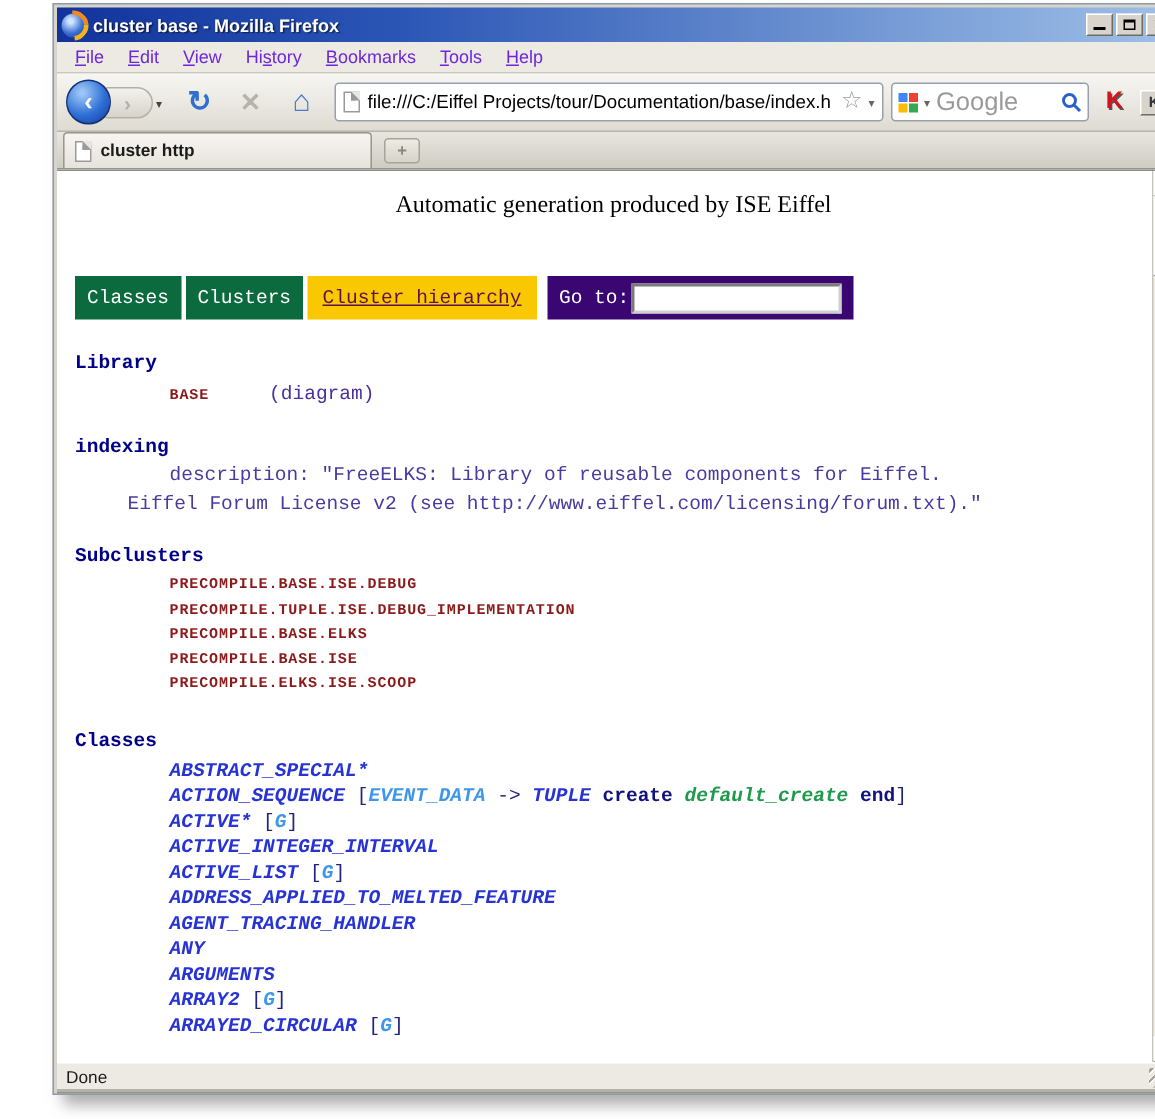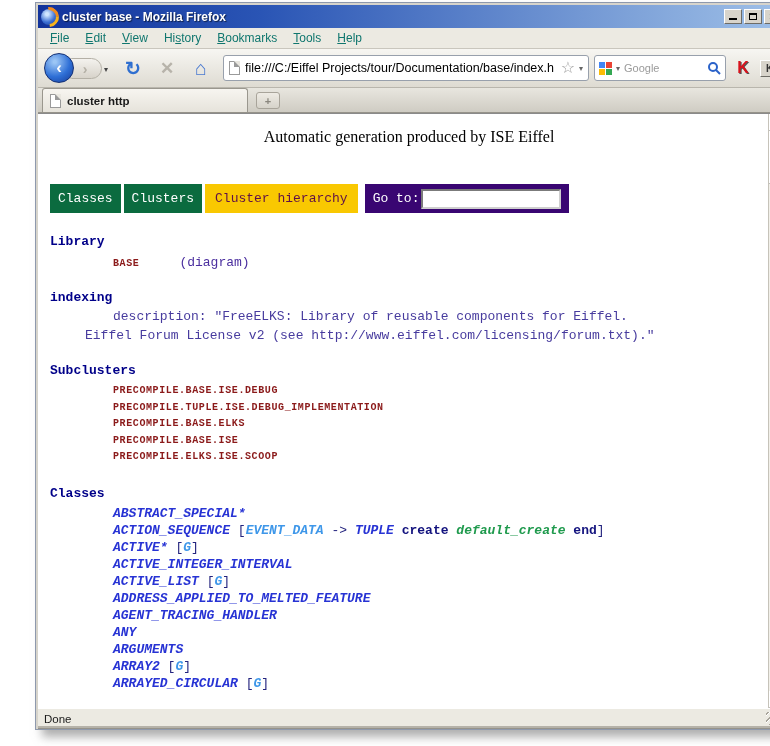--- a/index.html
+++ b/index.html
@@ -25,21 +25,21 @@
   .wbtn { width:18px; height:15px; background:#d8d4cb; border:1px solid;
           border-color:#fff #6e6c66 #6e6c66 #fff; display:flex; align-items:center;
           justify-content:center; font-size:9px; font-weight:bold; color:#000; }
   .glyph-min { width:8px; height:7px; border-bottom:2px solid #000; }
   .glyph-max { width:8px; height:7px; border:1px solid #000; border-top-width:2px; }
   .glyph-close { font-size:10px; line-height:10px; }
 
   
   .menubar { height:21px; background:#eceae2; display:flex; align-items:center;
              padding-left:4px; border-bottom:1px solid #c9c6bd; }
-  .menu-item { font-size:12px; color:#0f766e; padding:2px 8px; cursor:default; }
+  .menu-item { font-size:12px; color:#6d28d9; padding:2px 8px; cursor:default; }
 
   
   .navbar { height:39px; background:linear-gradient(#f7f6f2,#dedbd2);
             display:flex; align-items:center; padding:0 6px; border-bottom:1px solid #b9b6ad; }
   .navcluster { position:relative; width:72px; height:30px; flex:none; }
   .fwd-pill { position:absolute; left:24px; top:5px; width:34px; height:21px;
               background:linear-gradient(#f4f2ee,#d7d3ca); border:1px solid #b4b0a6;
               border-radius:4px 11px 11px 4px; color:#b5b1a7; font-size:14px; font-weight:bold;
               display:flex; align-items:center; justify-content:center; }
   .back-circle { position:absolute; left:0; top:0; width:30px; height:30px; border-radius:50%;
@@ -65,21 +65,21 @@
   .caret2 { color:#666; font-size:8px; margin-left:4px; flex:none; }
 
   .searchbar { width:132px; height:26px; background:#fff; border:1px solid #98a0ac;
                border-radius:3px; display:flex; align-items:center; padding:0 4px;
                flex:none; margin-right:6px; }
   .glogo { width:13px; height:13px; display:grid; grid-template-columns:6px 6px;
            grid-template-rows:6px 6px; gap:1px; flex:none; }
   .glogo i { display:block; }
   .glogo i:nth-child(1){background:#4285F4;} .glogo i:nth-child(2){background:#EA4335;}
   .glogo i:nth-child(3){background:#FBBC05;} .glogo i:nth-child(4){background:#34A853;}
-  .searchbar input { border:none; outline:none; flex:1; min-width:0; font-size:11px;
+  .searchbar input { border:none; outline:none; flex:1; min-width:0; font-size:17px;
                   font-family:"Liberation Sans",sans-serif; color:#000; margin-left:4px; }
   .searchbar input::placeholder { color:#9a9a9a; }
   .mag { flex:none; }
 
   .kasp { width:22px; text-align:center; font-size:16px; font-weight:bold; color:#d8121c;
           text-shadow:1px 1px 0 #555; flex:none; }
   .kbtn { width:19px; height:17px; background:#d8d4cb; border:1px solid;
           border-color:#fff #6e6c66 #6e6c66 #fff; font-size:10px; font-weight:bold; color:#333;
           display:flex; align-items:center; justify-content:center; flex:none; margin-left:6px; }
 
@@ -100,21 +100,21 @@
   
   .contentwrap { display:flex; height:595px; background:#fff; border-top:1px solid #8a8a8a; }
   .content { flex:1; overflow:hidden; background:#fff; padding-left:12px; position:relative; }
 
   .banner { margin-top:14px; text-align:center; font-family:"Liberation Serif",serif;
             font-size:16px; color:#000; }
 
   .btnrow { margin-top:38px; display:flex; align-items:stretch; gap:3px;
             font-family:"Liberation Mono","DejaVu Sans Mono",monospace; font-size:13px; }
   .gbtn { background:var(--c-green); color:#fff; padding:7px 8px; }
-  .ybtn { background:var(--c-gold); color:var(--c-goldtext); padding:7px 10px; }
+  .ybtn { background:var(--c-gold); color:var(--c-goldtext); padding:7px 10px;text-decoration:underline; }
   .pblock { background:var(--c-purple); color:#fff; padding:4px 8px; display:inline-flex;
             align-items:center; gap:2px; margin-left:4px; }
   .pblock input { width:140px; height:20px; border:2px inset #cfcfcf; outline:none;
                   font-size:12px; font-family:"Liberation Mono",monospace; }
 
   .mono { font-family:"Liberation Mono","DejaVu Sans Mono",monospace; }
   .h { font-family:"Liberation Mono","DejaVu Sans Mono",monospace; font-size:13px;
        font-weight:bold; color:var(--c-navy); margin-top:20px; }
   .h-lib { margin-top:21px; }
   .row-indent { padding-left:63px; }

